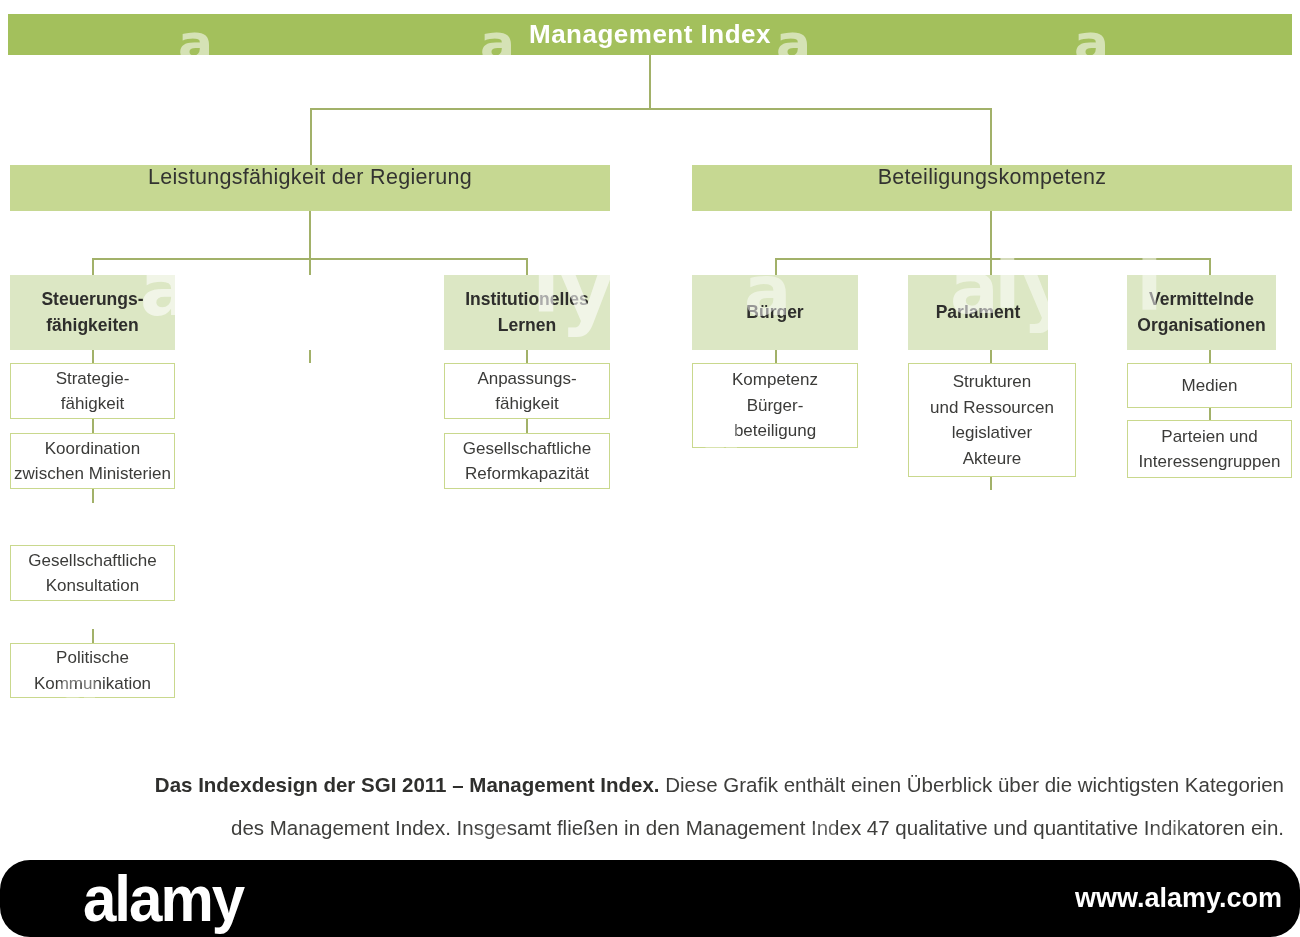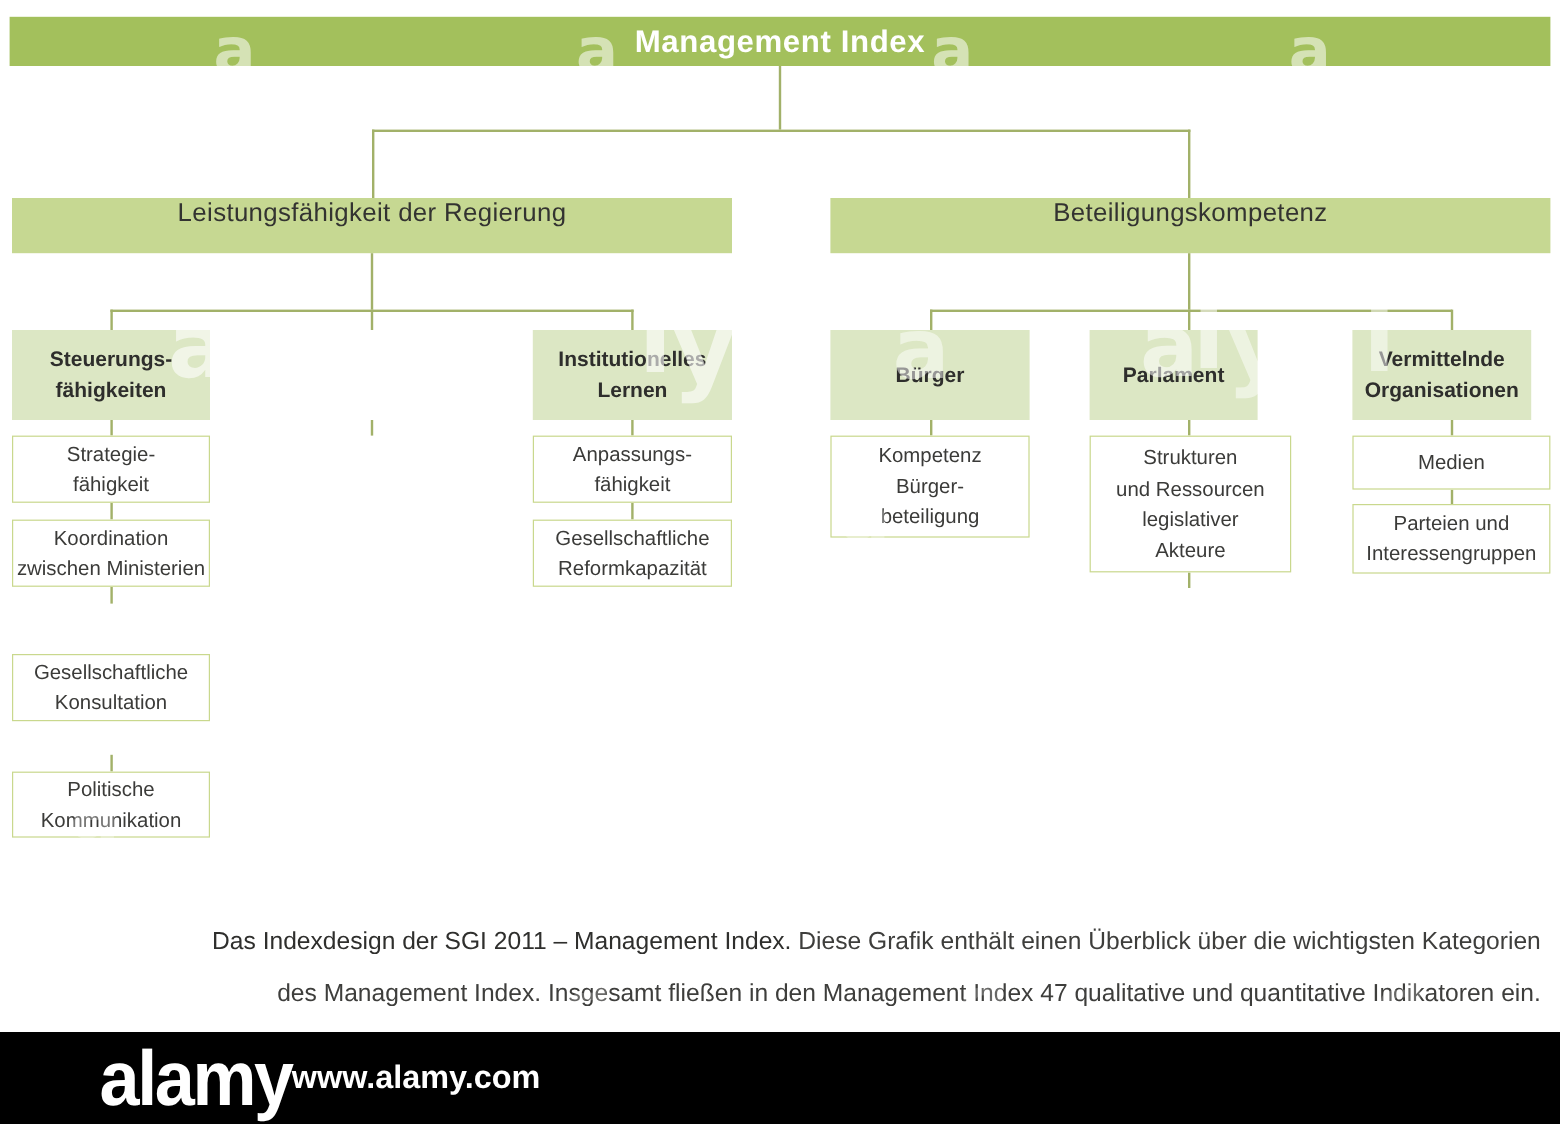--- a/index.html
+++ b/index.html
@@ -25,25 +25,25 @@
   }
   .leaf{
     position:absolute;background:#ffffff;border:1.5px solid #c9d88d;box-sizing:border-box;
     display:flex;align-items:center;justify-content:center;text-align:center;
     font-size:17px;line-height:1.5;white-space:pre-line;color:#3b3b39;
   }
   .caption{
     position:absolute;left:120px;right:16px;top:763px;text-align:right;
     font-size:20.5px;line-height:43px;color:#3e3e3c;
   }
-  .caption .b{font-weight:normal;color:#2f2f2d;}
+  .caption .b{font-weight:bold;color:#2f2f2d;}
   .footer{
     position:absolute;left:0;top:860px;width:1300px;height:77px;background:#000000;
-    display:flex;align-items:center;
-    box-sizing:border-box;padding:0 18px 0 83px;color:#ffffff;
+    display:flex;align-items:center;justify-content:space-between;
+    box-sizing:border-box;padding:0 18px 0 83px;color:#ffffff;border-radius:30px;
   }
   .logo{font-size:60px;font-weight:bold;letter-spacing:-2px;line-height:1;transform:scaleY(1.08);}
   .fright{text-align:right;}
   .fid{font-size:21px;margin-bottom:3px;}
   .furl{font-size:27px;font-weight:bold;}
   .wm{
     position:absolute;color:#ffffff;font-weight:bold;line-height:1;
     font-family:"DejaVu Sans",sans-serif;pointer-events:none;
   }
 </style>

